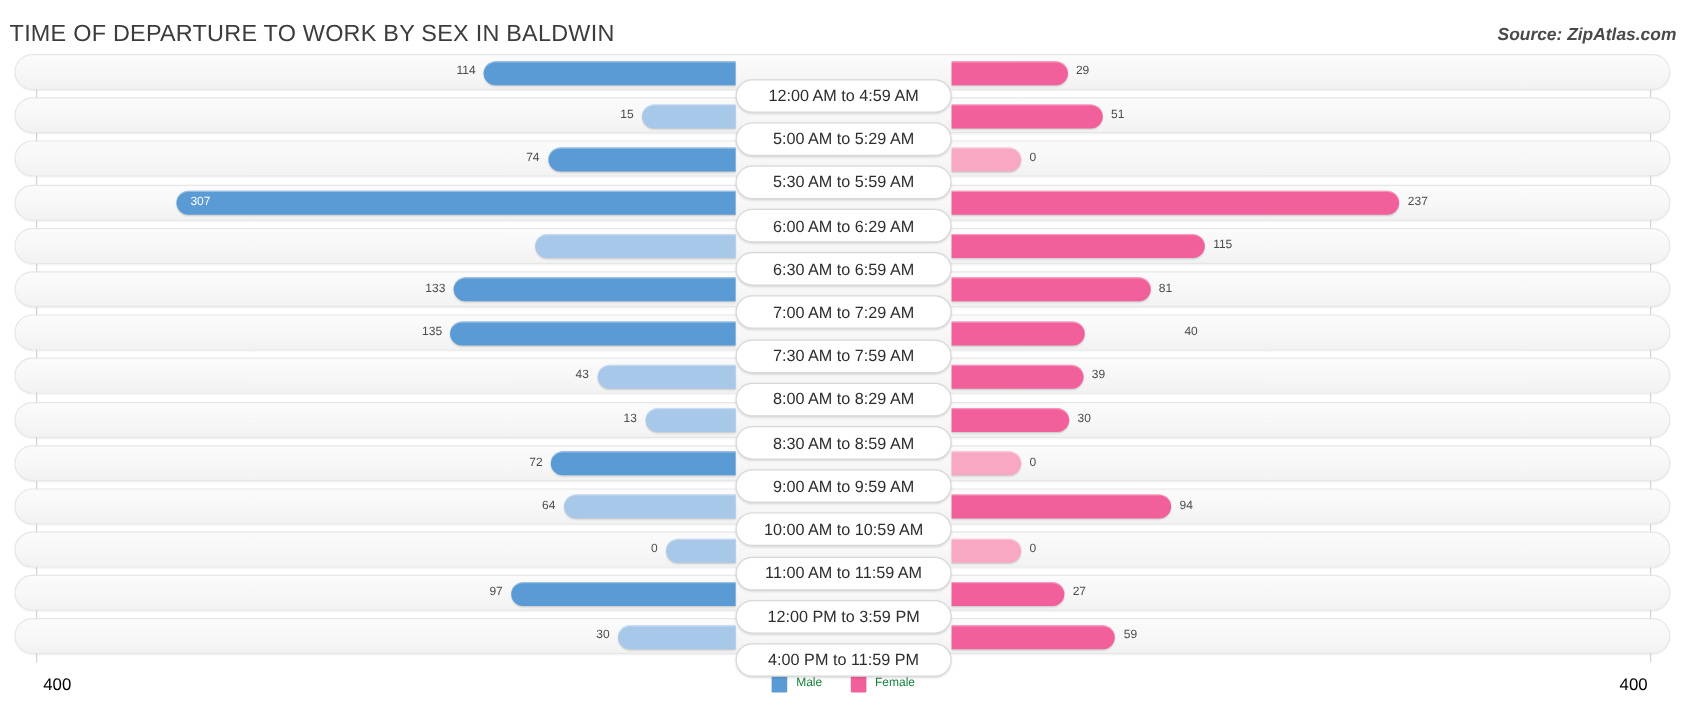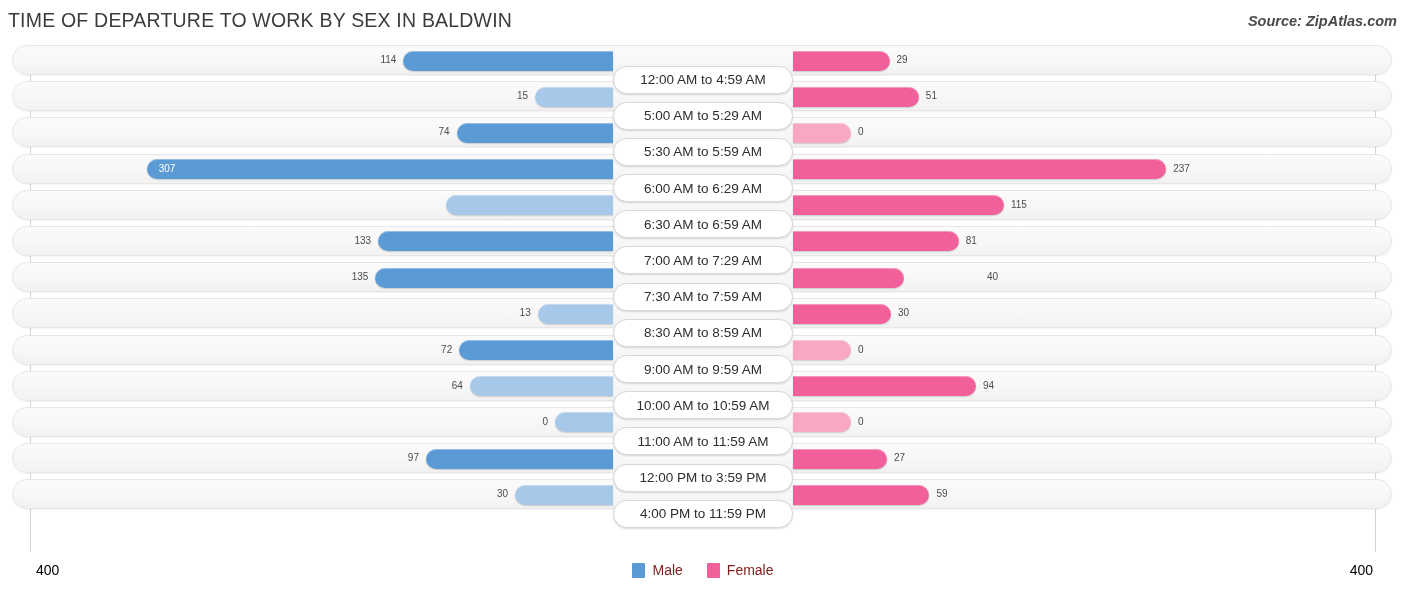--- a/index.html
+++ b/index.html
@@ -15,21 +15,21 @@
   #page {
     position: relative;
     width: 1406px;
     height: 594px;
     background: #ffffff;
   }
 
   
   .header {
     position: absolute;
-    top: 0; left: 0;
+    top: 8px; left: 0;
     width: 1406px; height: 42px;
   }
   .chart-title {
     position: absolute;
     left: 8px; top: 9px;
     font-size: 19.5px;
     font-weight: 400;
     letter-spacing: 0.2px;
     color: #3c3c3c;
     white-space: nowrap;
@@ -177,22 +177,22 @@
     display: flex;
     align-items: center;
     gap: 7px;
   }
   .legend-swatch {
     width: 13px; height: 15px;
     border-radius: 1px;
     display: inline-block;
   }
   .legend-label {
-    font-size: 14px;
-    color: #7f1d1d;
+    font-size: 10px;
+    color: #15803d;
   }
 </style>
 </head>
 <body>
 
 <div id="page">
 
   <div class="header">
     <div class="chart-title">TIME OF DEPARTURE TO WORK BY SEX IN BALDWIN</div>
     <div class="source-note">Source: ZipAtlas.com</div>
@@ -262,20 +262,30 @@
           </div>
         </div>
         <div class="row">
           <div class="track"></div>
           <div class="bar male" style="width: 237.55px; left: 375.45px; background: rgb(91, 155, 213);"></div>
           <div class="vlabel male" style="left: 0px; width: 368.45px;">135</div>
           <div class="bar female" style="width: 111.2px; left: 793px; background: rgb(242, 96, 155);"></div>
           <div class="vlabel female" style="left: 957px; margin-left: 30px;">40</div>
           <div class="cat-pill">
             <span>7:30 AM to 7:59 AM</span>
+          </div>
+        </div>
+        <div class="row">
+          <div class="track"></div>
+          <div class="bar male" style="width: 115.19px; left: 497.81px; background: rgb(168, 200, 234);"></div>
+          <div class="vlabel male" style="left: 0px; width: 490.81px;">43</div>
+          <div class="bar female" style="width: 109.87px; left: 793px; background: rgb(242, 96, 155);"></div>
+          <div class="vlabel female" style="left: 909.87px;">39</div>
+          <div class="cat-pill">
+            <span>8:00 AM to 8:29 AM</span>
           </div>
         </div>
         <div class="row">
           <div class="track"></div>
           <div class="bar male" style="width: 75.29px; left: 537.71px; background: rgb(168, 200, 234);"></div>
           <div class="vlabel male" style="left: 0px; width: 530.71px;">13</div>
           <div class="bar female" style="width: 97.9px; left: 793px; background: rgb(242, 96, 155);"></div>
           <div class="vlabel female" style="left: 897.9px;">30</div>
           <div class="cat-pill">
             <span>8:30 AM to 8:59 AM</span>

